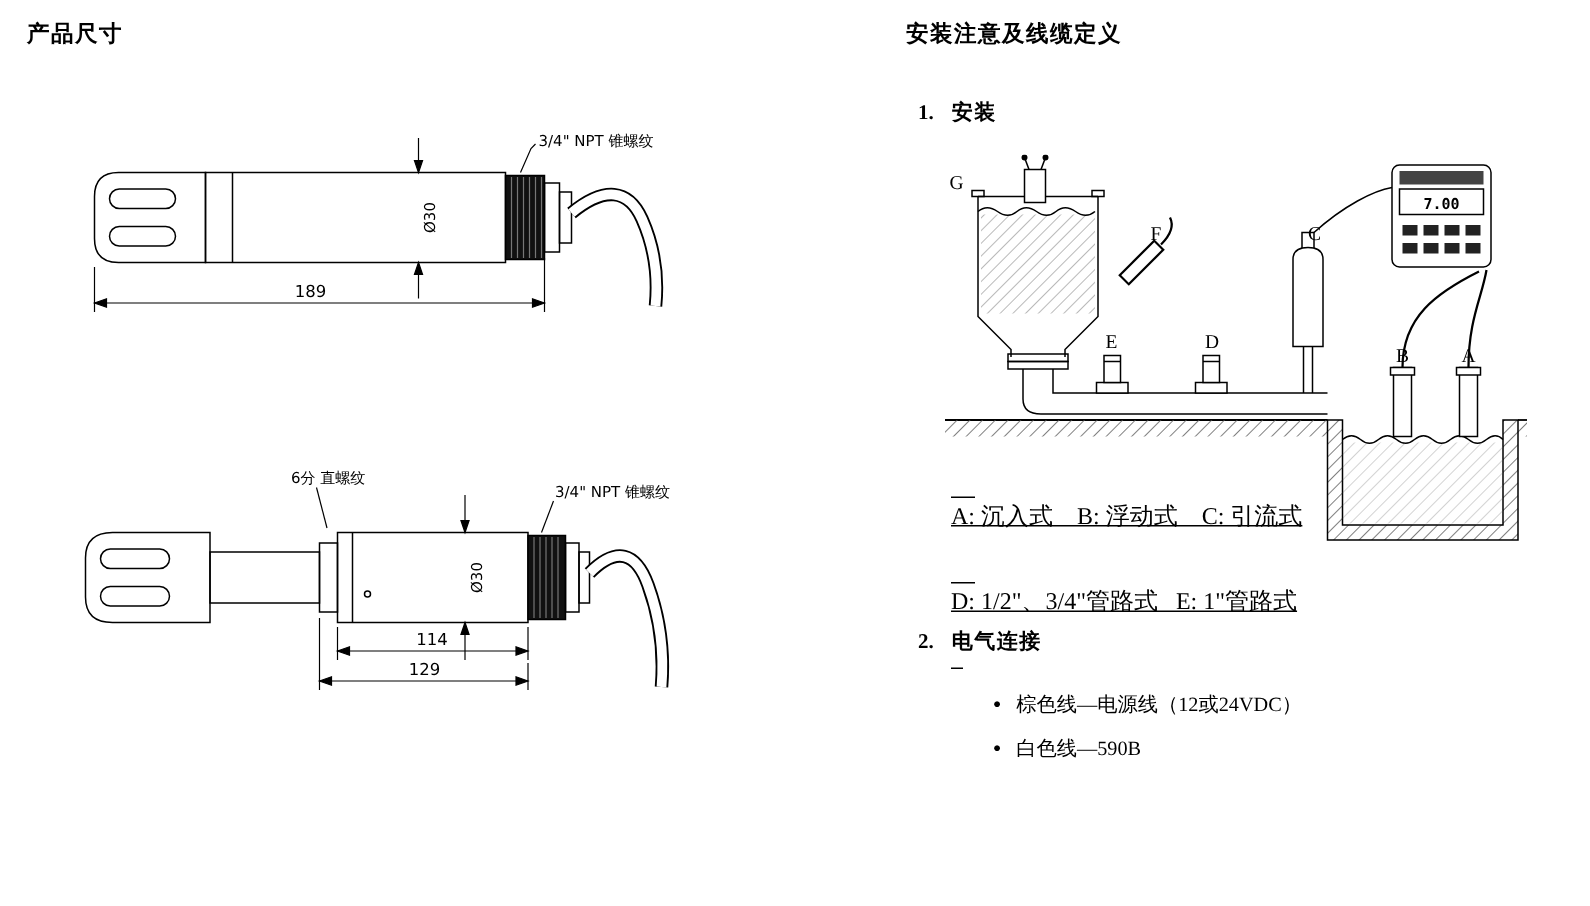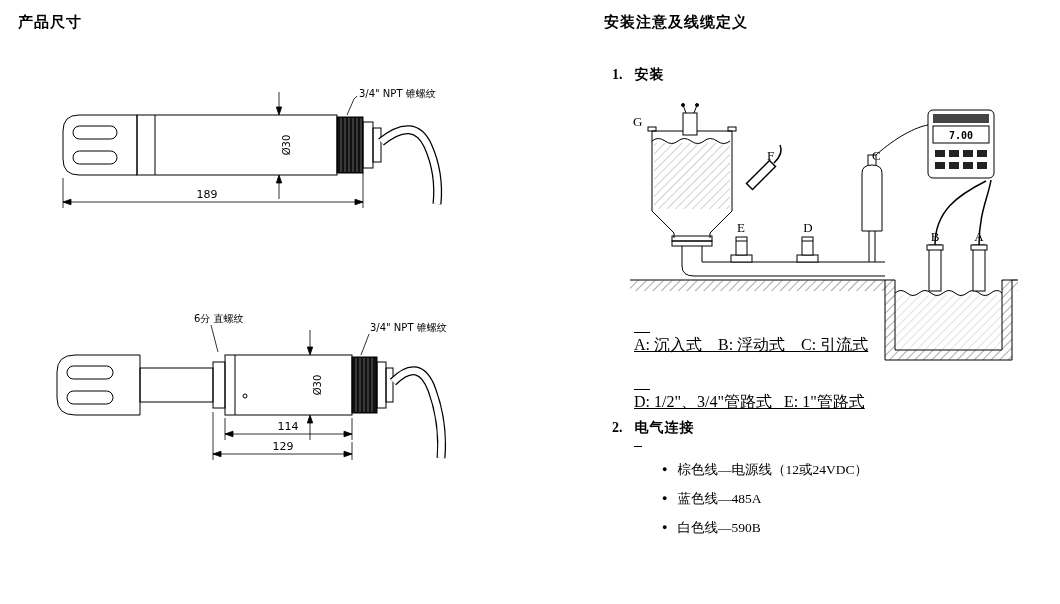--- a/index.html
+++ b/index.html
@@ -262,17 +262,16 @@
     <div>D: 1/2"、3/4"管路式   E: 1"管路式</div>
   </div>
 
 
   <div class="abs sec-head" style="left:612px; top:419px;">
     <span class="sec-num">2.</span><span class="sec-title">电气连接</span>
   </div>
 
   <ul class="abs bullets" style="left:662px; top:455px;">
     <li>棕色线—电源线（12或24VDC）</li>
-    <li>蓝色线—485A</li>
     <li>白色线—590B</li>
   </ul>
 
 </div>
 
 </body></html>

